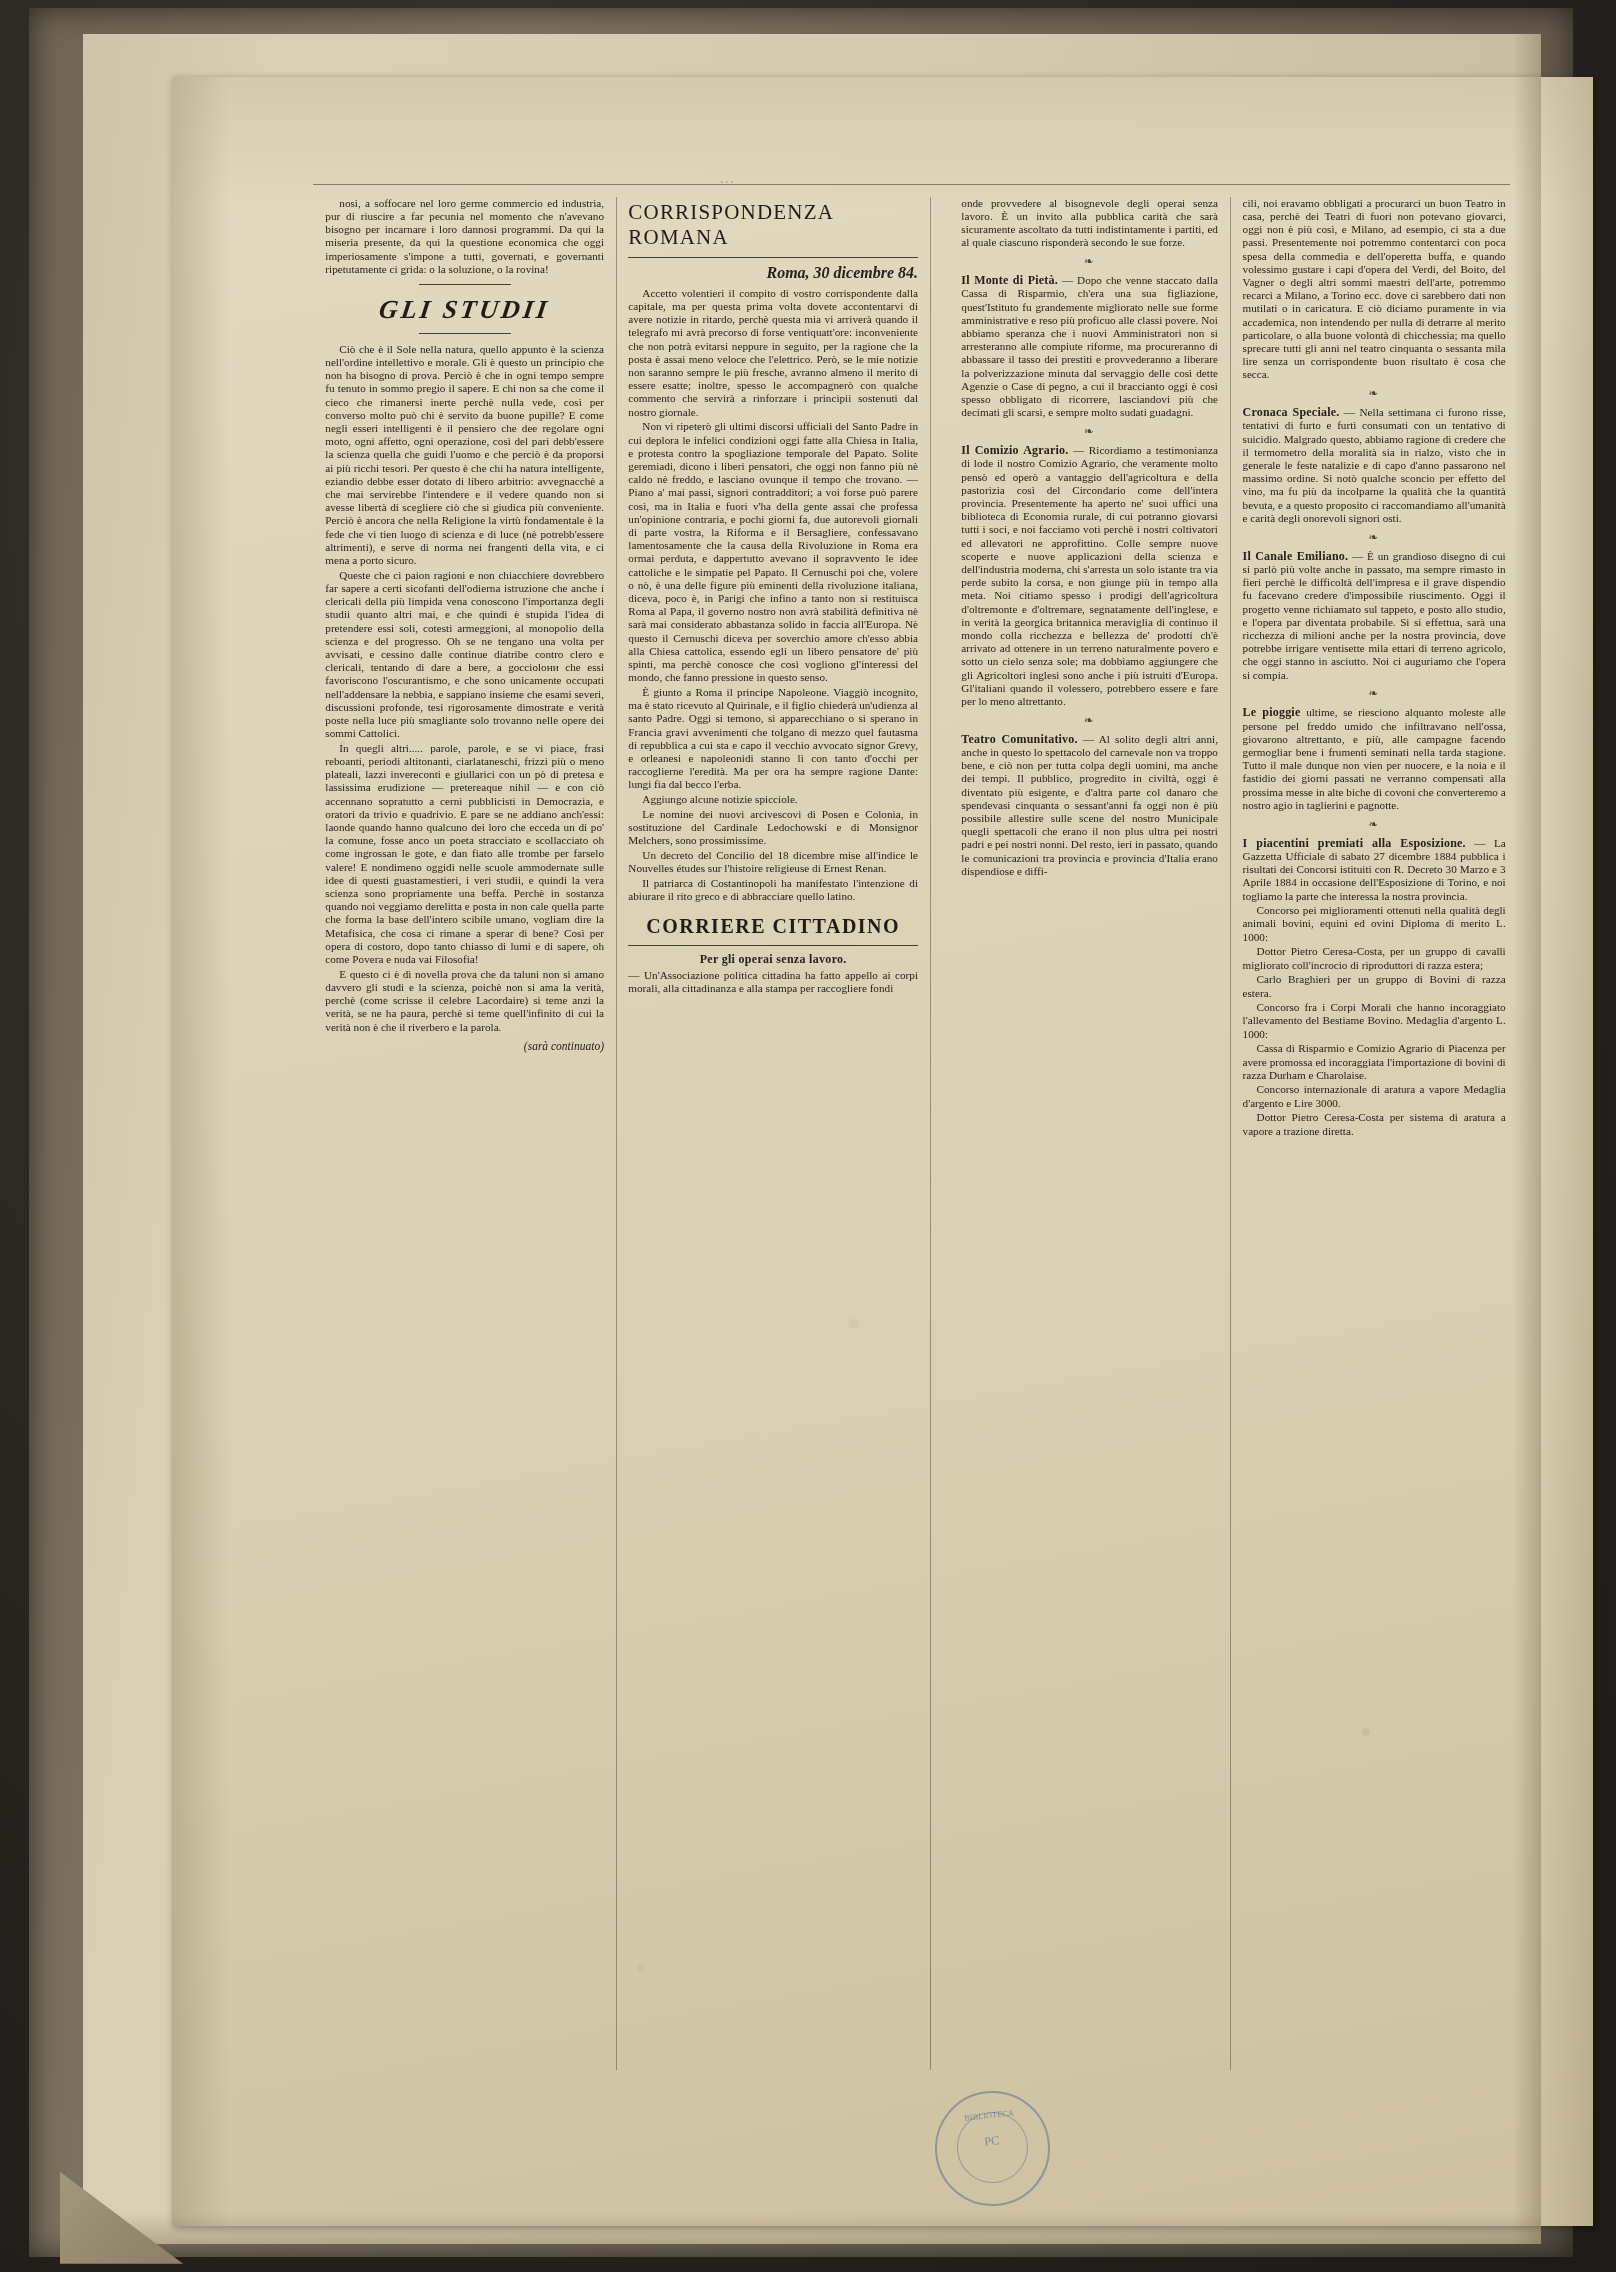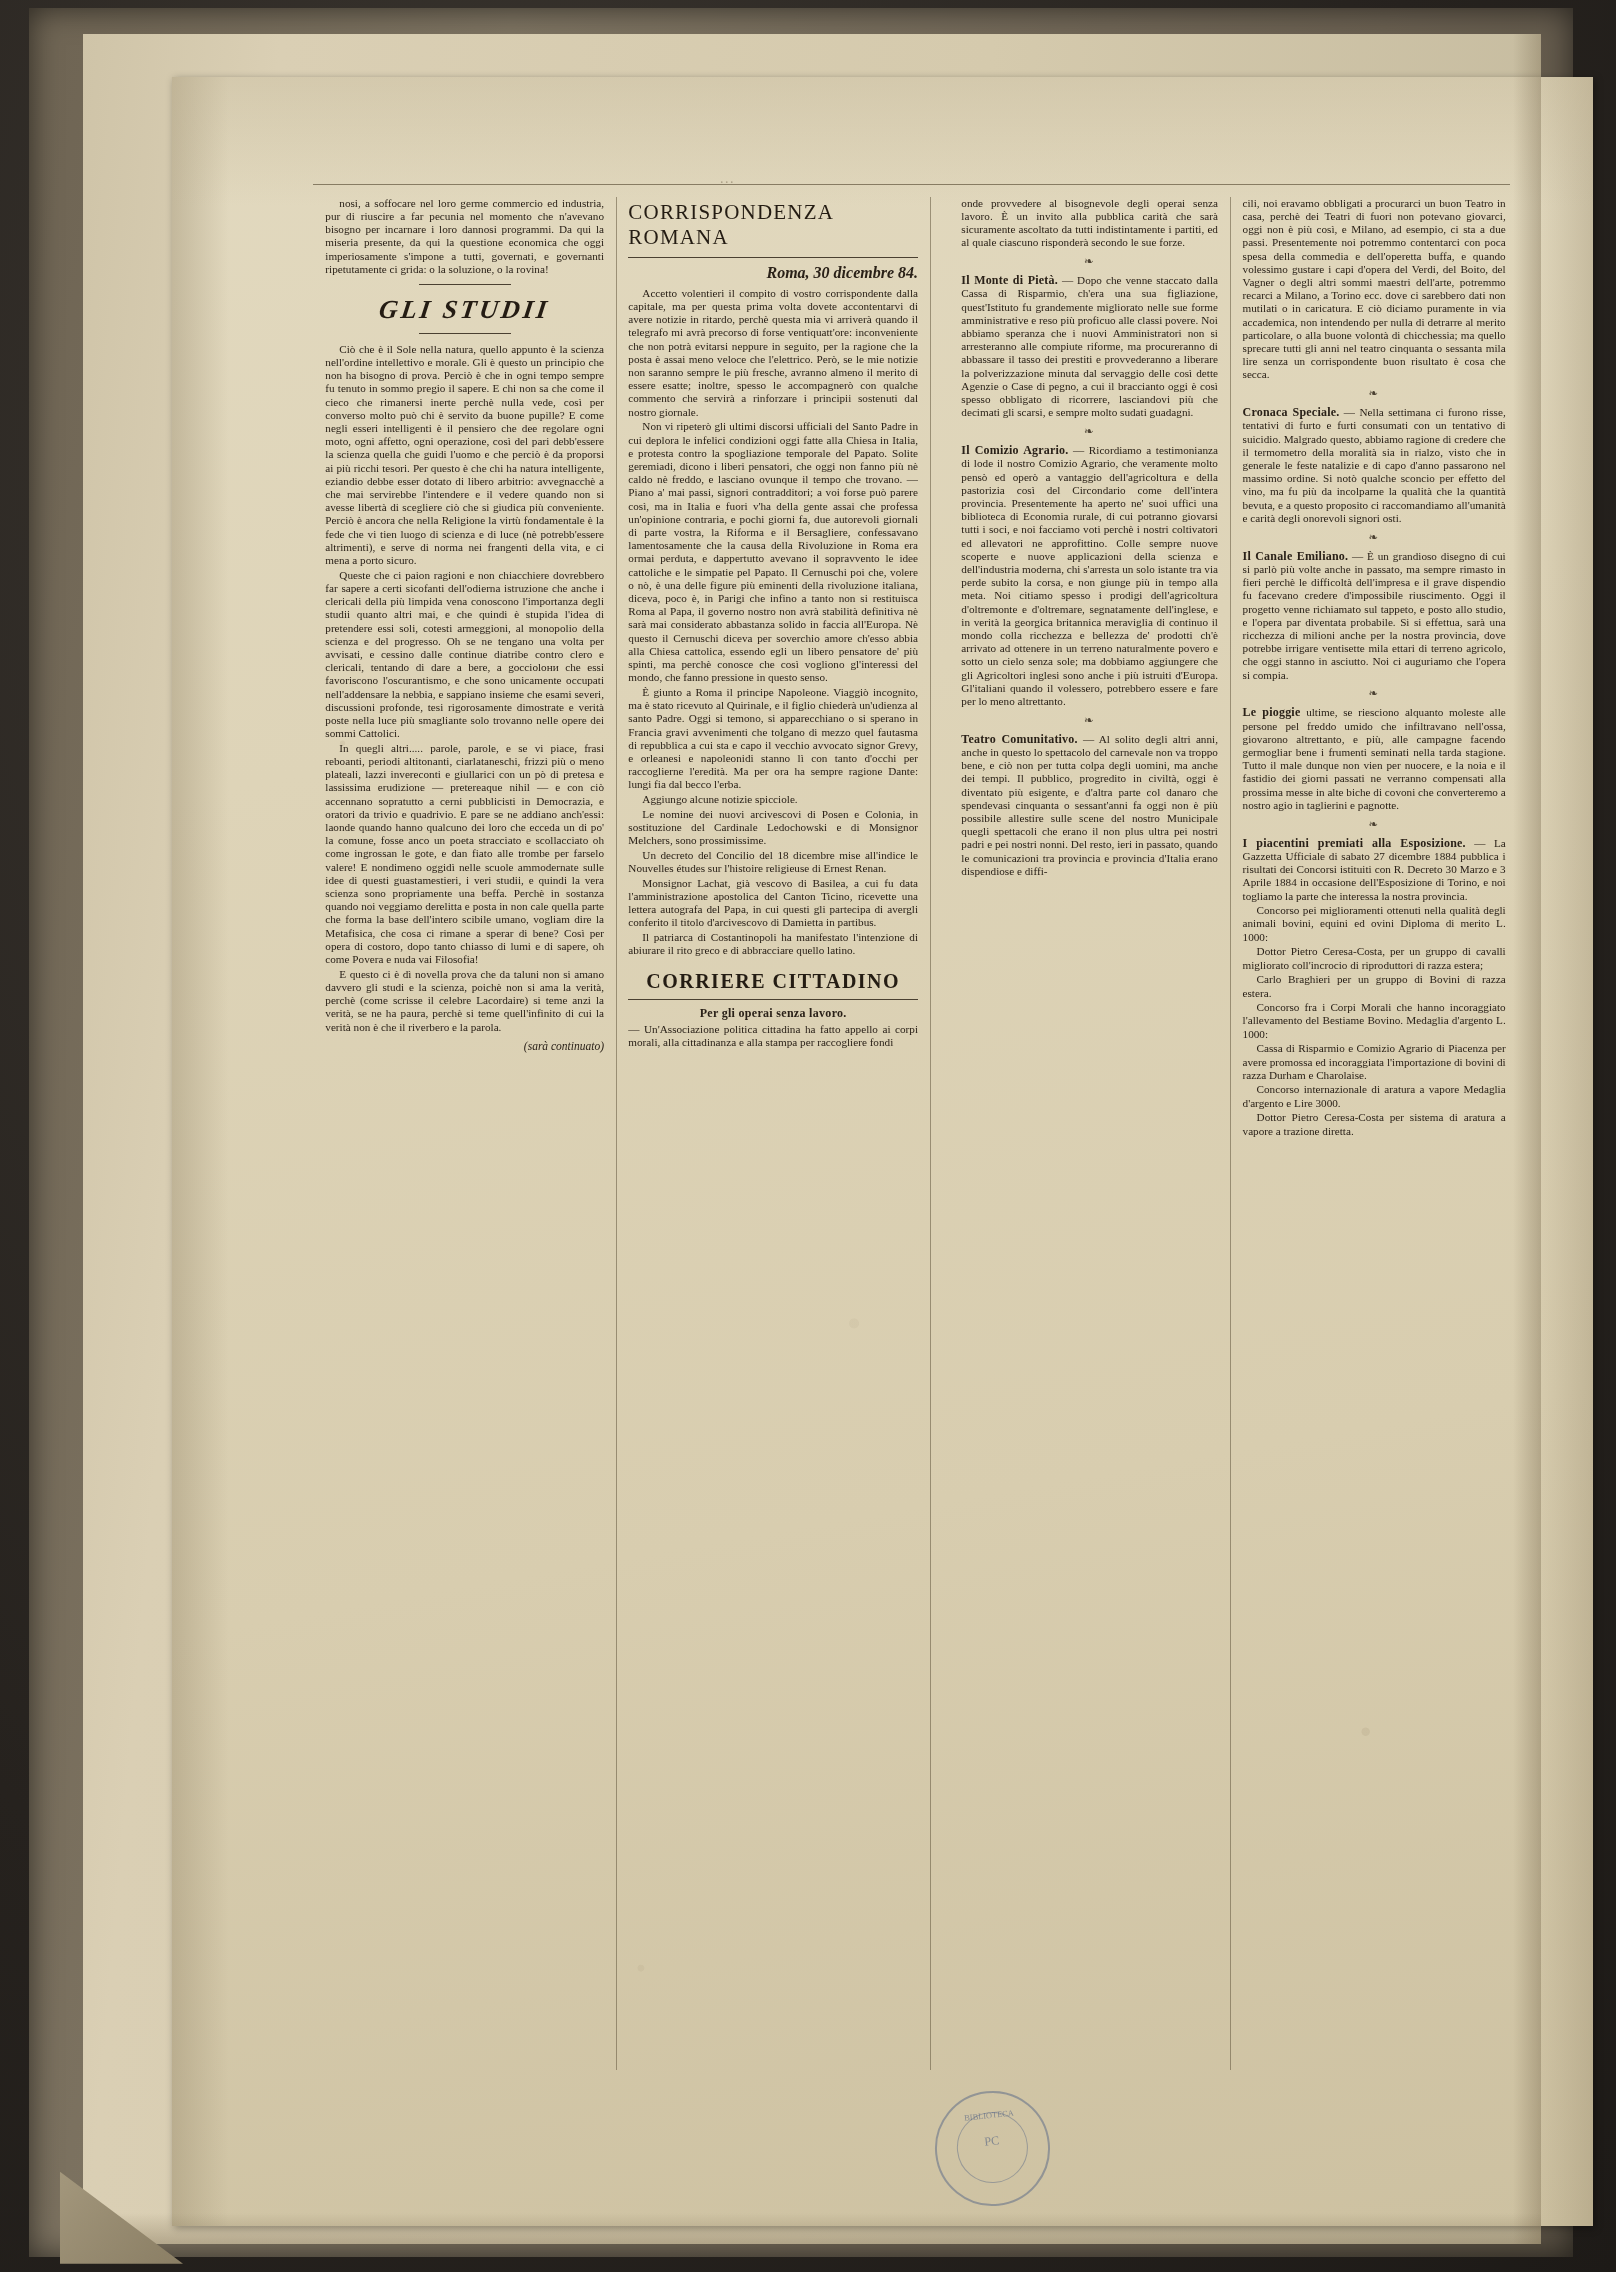--- a/index.html
+++ b/index.html
@@ -256,21 +256,20 @@
           <div class="vline" style="left:0"></div>
           <div class="head-roman">CORRISPONDENZA ROMANA</div>
           <div class="hr-full"></div>
           <p class="dateline">Roma, 30 dicembre 84.</p>
           <p>Accetto volentieri il compito di vostro corrispondente dalla capitale, ma per questa prima volta dovete accontentarvi di avere notizie in ritardo, perchè questa mia vi arriverà quando il telegrafo mi avrà precorso di forse ventiquatt'ore: inconveniente che non potrà evitarsi neppure in seguito, per la ragione che la posta è assai meno veloce che l'elettrico. Però, se le mie notizie non saranno sempre le più fresche, avranno almeno il merito di essere esatte; inoltre, spesso le accompagnerò con qualche commento che servirà a rinforzare i principii sostenuti dal nostro giornale.</p>
           <p>Non vi ripeterò gli ultimi discorsi ufficiali del Santo Padre in cui deplora le infelici condizioni oggi fatte alla Chiesa in Italia, e protesta contro la spogliazione temporale del Papato. Solite geremiadi, dicono i liberi pensatori, che oggi non fanno più nè caldo nè freddo, e lasciano ovunque il tempo che trovano. — Piano a' mai passi, signori contradditori; a voi forse può parere così, ma in Italia e fuori v'ha della gente assai che professa un'opinione contraria, e pochi giorni fa, due autorevoli giornali di parte vostra, la Riforma e il Bersagliere, confessavano lamentosamente che la causa della Rivoluzione in Roma era ormai perduta, e dappertutto avevano il sopravvento le idee cattoliche e le simpatie pel Papato. Il Cernuschi poi che, volere o nò, è una delle figure più eminenti della rivoluzione italiana, diceva, poco è, in Parigi che infino a tanto non si restituisca Roma al Papa, il governo nostro non avrà stabilità definitiva nè sarà mai considerato abbastanza solido in faccia all'Europa. Nè questo il Cernuschi diceva per soverchio amore ch'esso abbia alla Chiesa cattolica, essendo egli un libero pensatore de' più spinti, ma perchè conosce che così vogliono gl'interessi del mondo, che fanno pressione in questo senso.</p>
           <p>È giunto a Roma il principe Napoleone. Viaggiò incognito, ma è stato ricevuto al Quirinale, e il figlio chiederà un'udienza al santo Padre. Oggi si temono, si apparecchiano o si sperano in Francia gravi avvenimenti che tolgano di mezzo quel fautasma di repubblica a cui sta e capo il vecchio avvocato signor Grevy, e orleanesi e napoleonidi stanno lì con tanto d'occhi per raccoglierne l'eredità. Ma per ora ha sempre ragione Dante: lungi fia dal becco l'erba.</p>
           <p>Aggiungo alcune notizie spicciole.</p>
           <p>Le nomine dei nuovi arcivescovi di Posen e Colonia, in sostituzione del Cardinale Ledochowski e di Monsignor Melchers, sono prossimissime.</p>
           <p>Un decreto del Concilio del 18 dicembre mise all'indice le Nouvelles études sur l'histoire religieuse di Ernest Renan.</p>
-          <p>Monsignor Lachat, già vescovo di Basilea, a cui fu data l'amministrazione apostolica del Canton Ticino, ricevette una lettera autografa del Papa, in cui questi gli partecipa di avergli conferito il titolo d'arcivescovo di Damietta in partibus.</p>
           <p>Il patriarca di Costantinopoli ha manifestato l'intenzione di abiurare il rito greco e di abbracciare quello latino.</p>
           <div class="head-cittadino">CORRIERE CITTADINO</div>
           <div class="hr-full"></div>
           <p class="subhead">Per gli operai senza lavoro.</p>
           <p class="noind">— Un'Associazione politica cittadina ha fatto appello ai corpi morali, alla cittadinanza e alla stampa per raccogliere fondi</p>
         </div>
 
         <div class="col c3">
           <div class="vline" style="left:0"></div>
           <p class="noind">onde provvedere al bisognevole degli operai senza lavoro. È un invito alla pubblica carità che sarà sicuramente ascoltato da tutti indistintamente i partiti, ed al quale ciascuno risponderà secondo le sue forze.</p>

